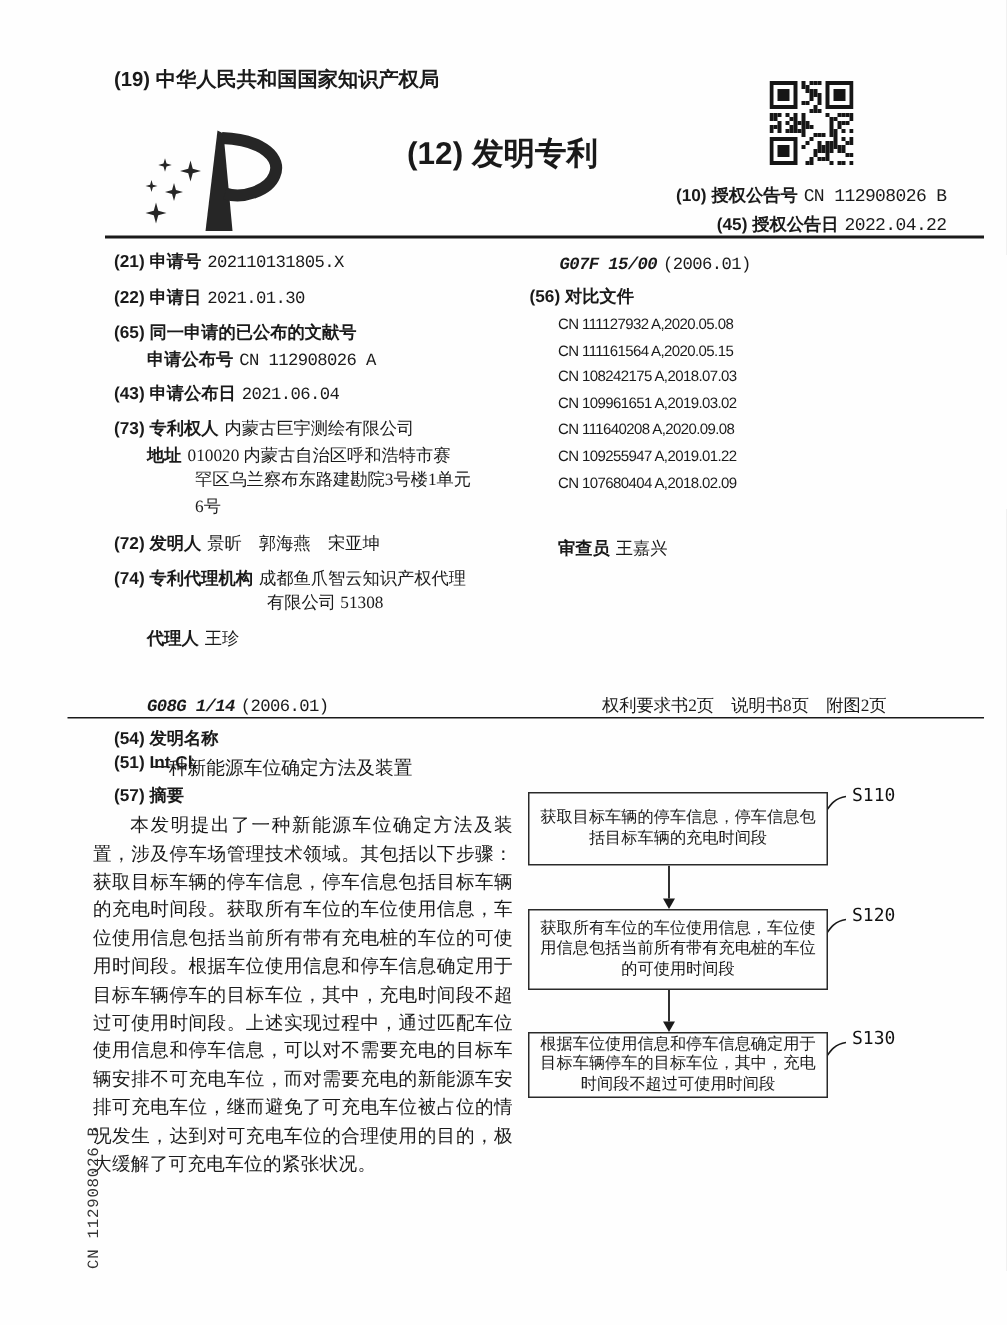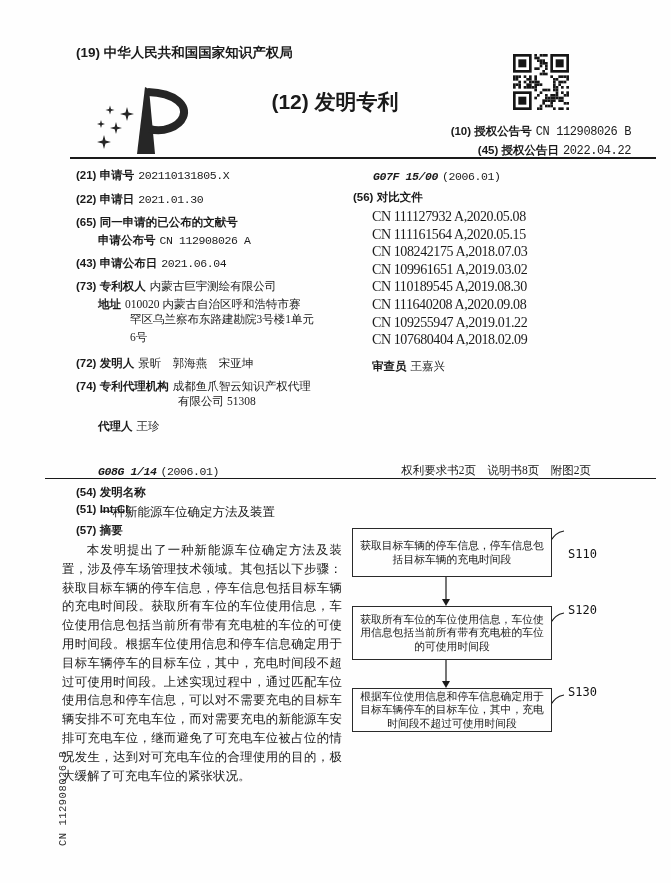--- a/index.html
+++ b/index.html
@@ -13,21 +13,21 @@
   .val{font-family:"Liberation Mono",monospace;font-size:11.5px;letter-spacing:-0.4px;}
   .cnval{font-family:"Liberation Serif",serif;font-size:11.5px;}
   .ital{font-style:italic;font-weight:700;}
   .row{white-space:nowrap;}
   .authority{font-family:"Liberation Sans",sans-serif;font-weight:700;font-size:13.5px;}
   .doc-type{font-family:"Liberation Sans",sans-serif;font-weight:700;font-size:21px;}
   .publine{text-align:right;white-space:nowrap;}
   .publine .lbl{font-size:11.5px;}
   .publine .val{font-size:12px;}
   .rule{background:#1a1a1a;}
-  .cites div{font-family:Liberation Serif, serif;font-size:14px;letter-spacing:-0.4px;line-height:17.6px;}
+  .cites div{font-family:Liberation Sans, sans-serif;font-size:10px;letter-spacing:-0.4px;line-height:17.6px;}
   .abstract{
     width:280px;text-align:justify;text-indent:2em;
     font-size:12.4px;line-height:18.8px;letter-spacing:0.2px;
   }
   .fc-box{
     position:absolute;left:12px;width:200px;border:1px solid #2a2a2a;
     display:flex;align-items:center;justify-content:center;
     font-family:"Liberation Sans",sans-serif;font-size:10.8px;line-height:13.5px;
     text-align:center;padding:1px 3px;box-sizing:border-box;background:#fefefe;
   }
@@ -264,21 +264,20 @@
     <span class="val">(2006.01)</span>
   </div>
 
   <div class="abs row lbl" style="left:353px;top:190px;">(56) 对比文件</div>
 
   <div class="abs cites" style="left:372px;top:208px;">
     <div>CN 111127932 A,2020.05.08</div>
     <div>CN 111161564 A,2020.05.15</div>
     <div>CN 108242175 A,2018.07.03</div>
     <div>CN 109961651 A,2019.03.02</div>
-    <div>CN 110189545 A,2019.08.30</div>
     <div>CN 111640208 A,2020.09.08</div>
     <div>CN 109255947 A,2019.01.22</div>
     <div>CN 107680404 A,2018.02.09</div>
   </div>
 
   <div class="abs row" style="left:372px;top:356px;">
     <span class="lbl">审查员</span>
     <span class="cnval">王嘉兴</span>
   </div>
 
@@ -306,20 +305,20 @@
       <polygon points="102,166 110,166 106,173" fill="#1a1a1a"></polygon>
       <path d="M200,34 C212,32 210,18 224,16" fill="none" stroke="#1a1a1a" stroke-width="1.1"></path>
       <path d="M200,116 C212,114 210,100 224,98" fill="none" stroke="#1a1a1a" stroke-width="1.1"></path>
       <path d="M200,198 C212,196 210,182 224,180" fill="none" stroke="#1a1a1a" stroke-width="1.1"></path>
     </svg>
 
     <div class="fc-box" style="top:13px;height:49px;">获取目标车辆的停车信息，停车信息包括目标车辆的充电时间段</div>
     <div class="fc-box" style="top:91px;height:54px;">获取所有车位的车位使用信息，车位使用信息包括当前所有带有充电桩的车位的可使用时间段</div>
     <div class="fc-box" style="top:173px;height:44px;">根据车位使用信息和停车信息确定用于目标车辆停车的目标车位，其中，充电时间段不超过可使用时间段</div>
 
-    <span class="fc-label" style="left:228px;top:8px;margin-top:24px;">S110</span>
+    <span class="fc-label" style="left:228px;top:8px;">S110</span>
     <span class="fc-label" style="left:228px;top:88px;">S120</span>
     <span class="fc-label" style="left:228px;top:170px;">S130</span>
   </div>
 
   <div class="side-text">CN 112908026 B</div>
 
 </div>
 
 </body></html>

